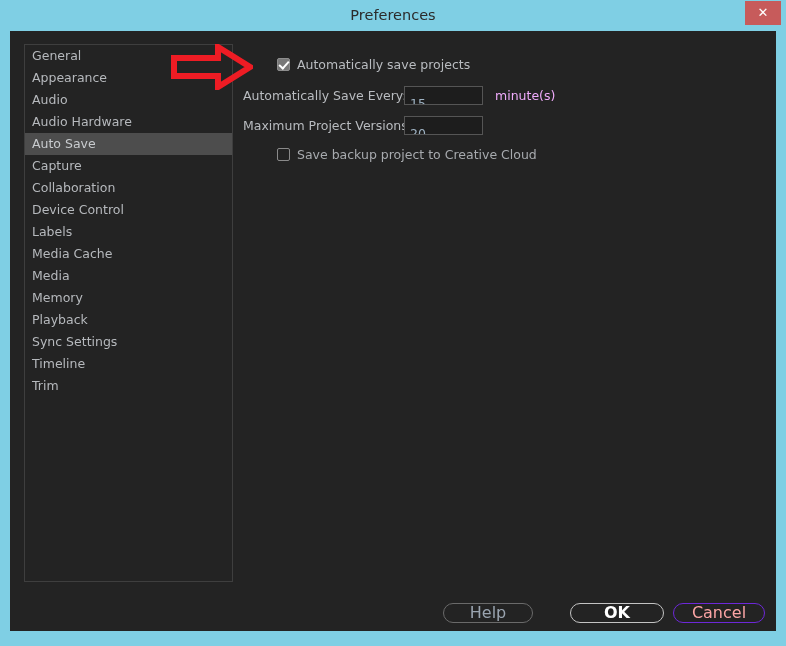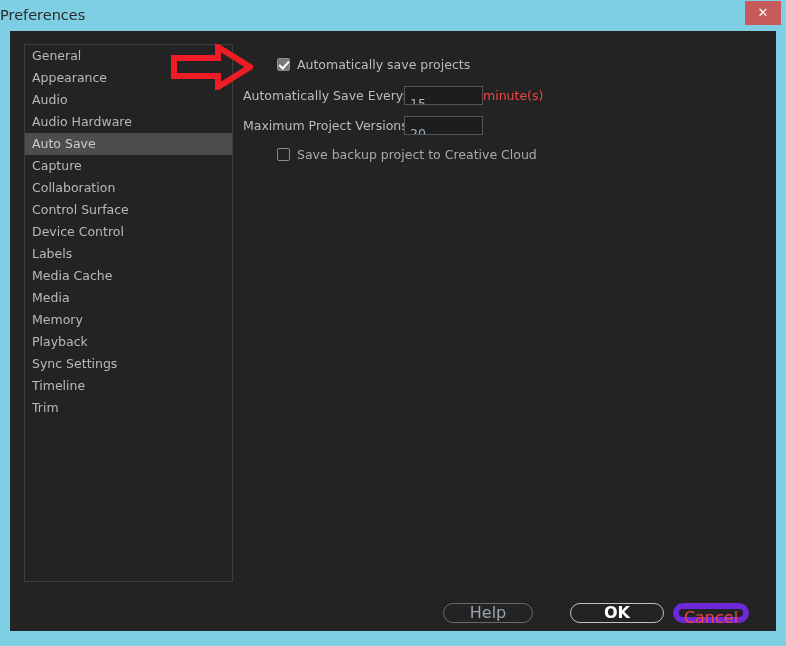--- a/index.html
+++ b/index.html
@@ -30,21 +30,21 @@
     width: 786px;
     height: 31px;
     background: #7fcfe4;
   }
   #title-text {
     position: absolute;
     left: 0; top: 0;
     width: 786px;
     height: 31px;
     line-height: 31px;
-    text-align: left;
+    text-align: center;
     color: #2b2b2b;
     font-size: 14.5px;
   }
   #close-button {
     position: absolute;
     left: 745px;
     top: 1px;
     width: 36px;
     height: 24px;
     background: #c75b5b;
@@ -169,21 +169,22 @@
     border: 1px solid #555555;
     box-sizing: border-box;
     color: #9fb3c4;
     font-family: "DejaVu Sans", "Liberation Sans", sans-serif;
     font-size: 12.5px;
     padding: 16px 0 0 5px;
     line-height: 17px;
     outline: none;
   }
   .unit-label {
-    color: #ef4444;
+    margin-left: 12px;
+    color: #f0abfc;
     font-size: 12.5px;
   }
 
   
   #footer {
     position: absolute;
     left: 0;
     top: 560px;
     width: 766px;
     height: 40px;
@@ -210,23 +211,23 @@
     left: 560px;
     top: 12px;
     width: 94px;
     border: 1px solid #c3c3c3;
     color: #ffffff;
     font-weight: bold;
   }
   #cancel-button {
     left: 663px;
     top: 12px;
-    width: 76px;
-    border: 6px solid #6d28d9;
-    color: #ef4444;
+    width: 92px;
+    border: 1px solid #6d28d9;
+    color: #fca5a5;
   }
 
   
   #annotation-arrow {
     position: absolute;
     left: 171px;
     top: 44px;
     width: 82px;
     height: 46px;
     pointer-events: none;
@@ -245,21 +246,20 @@
   <div id="dialog-body">
 
     <div id="category-list">
         <div class="cat-item"><span>General</span></div>
         <div class="cat-item"><span>Appearance</span></div>
         <div class="cat-item"><span>Audio</span></div>
         <div class="cat-item"><span>Audio Hardware</span></div>
         <div class="cat-item selected"><span>Auto Save</span></div>
         <div class="cat-item"><span>Capture</span></div>
         <div class="cat-item"><span>Collaboration</span></div>
-        <div class="cat-item"><span>Control Surface</span></div>
         <div class="cat-item"><span>Device Control</span></div>
         <div class="cat-item"><span>Labels</span></div>
         <div class="cat-item"><span>Media Cache</span></div>
         <div class="cat-item"><span>Media</span></div>
         <div class="cat-item"><span>Memory</span></div>
         <div class="cat-item"><span>Playback</span></div>
         <div class="cat-item"><span>Sync Settings</span></div>
         <div class="cat-item"><span>Timeline</span></div>
         <div class="cat-item"><span>Trim</span></div>
       </div>

